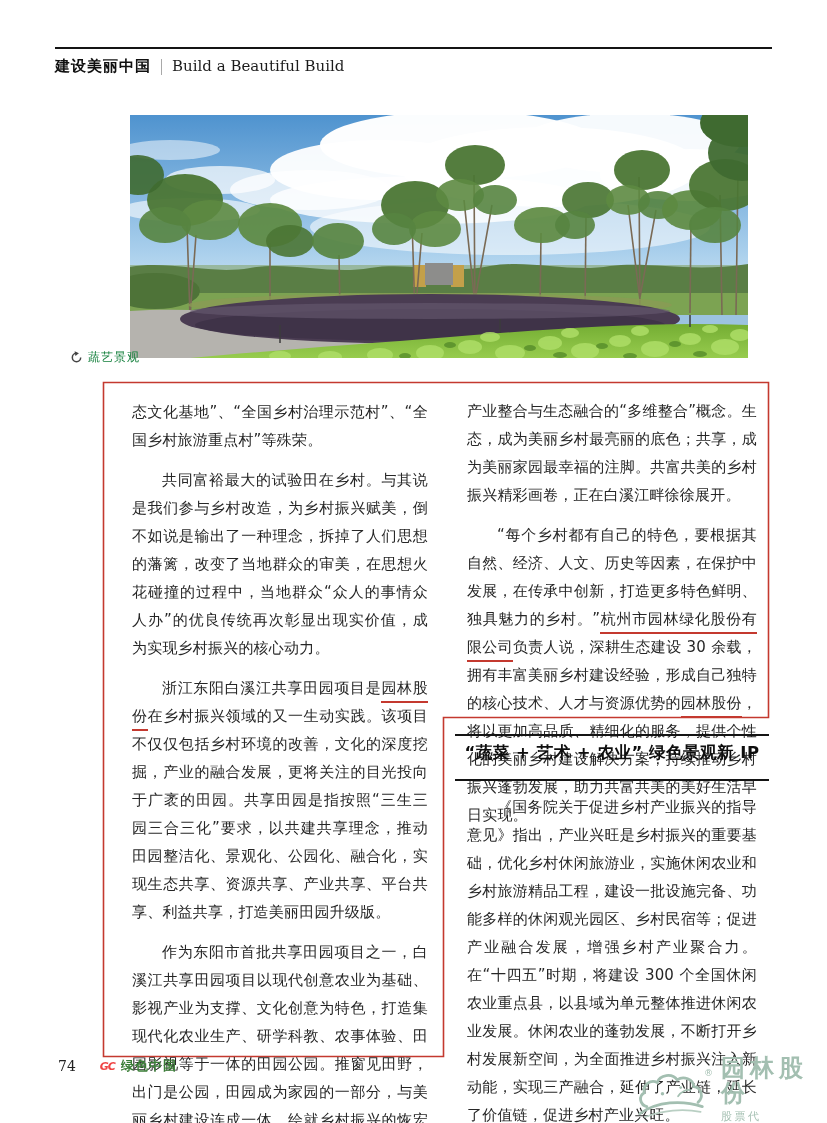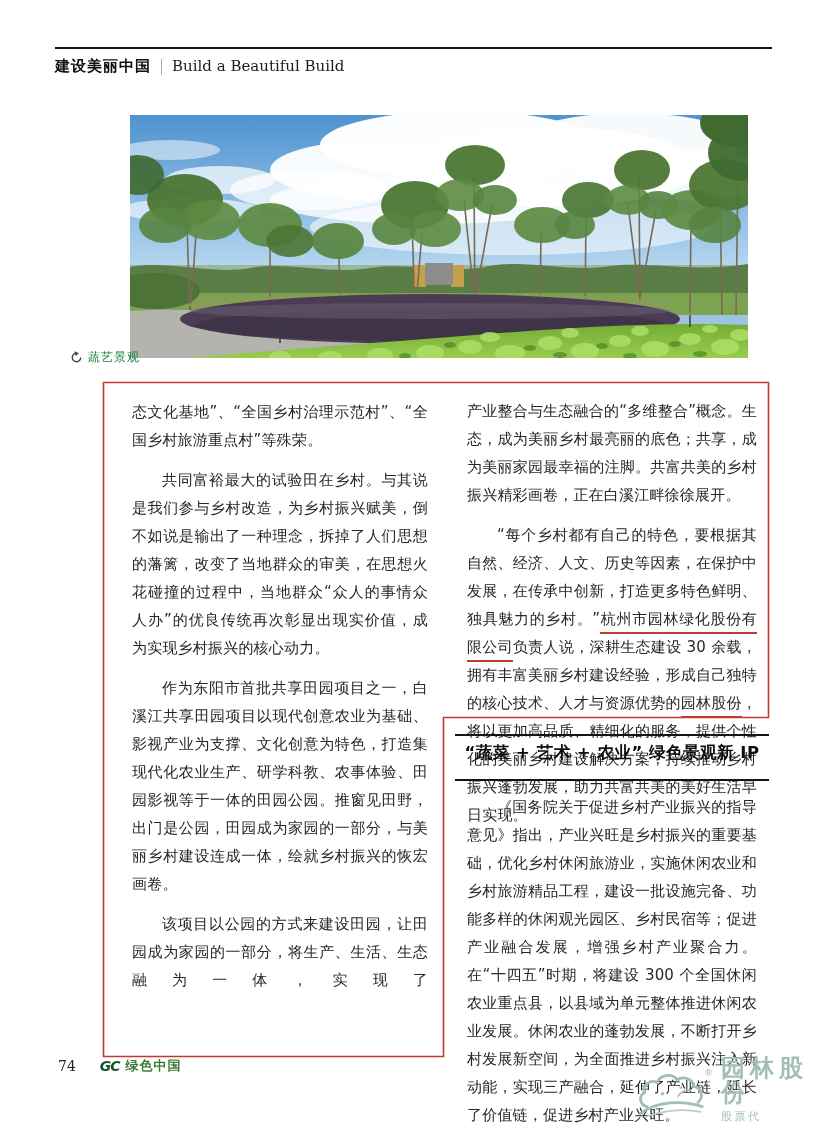--- a/index.html
+++ b/index.html
@@ -39,21 +39,21 @@
   .indent{text-indent:2em;}
   .fill-last{text-align-last:justify;}
   .ul-red{border-bottom:2px solid var(--annotation-red);padding-bottom:4px;}
   
   .section{position:absolute;left:455px;top:734px;width:314px;}
   .section-rule{height:2px;background:#141414;}
   .section-title{font-size:16.5px;font-weight:bold;color:#0e0e0e;text-align:center;padding:6px 0 15px;letter-spacing:0.5px;}
   
   .footer-left{position:absolute;left:58px;top:1057px;display:flex;align-items:center;}
   .page-num{font-family:"DejaVu Serif","Liberation Serif",serif;font-size:14px;color:#222;}
-  .gc-logo{margin-left:24px;font-size:14px;font-weight:800;font-style:italic;color:#14532d;letter-spacing:-1px;}
+  .gc-logo{margin-left:24px;font-size:11px;font-weight:800;font-style:italic;color:#ef4444;letter-spacing:-1px;}
   .mag-name{margin-left:6px;font-size:13px;font-weight:bold;color:var(--footer-green);letter-spacing:1px;}
   .footer-right{position:absolute;left:633px;top:1056px;display:flex;align-items:center;color:var(--logo-sage);}
   .company-cloud{position:relative;width:78px;height:56px;}
   .company-reg{position:absolute;right:-2px;top:-2px;font-size:9px;color:var(--logo-sage);}
   .company-textblock{margin-left:10px;}
   .company-name{font-size:24px;font-weight:bold;letter-spacing:5px;color:var(--logo-sage);line-height:1.05;}
   .company-stock{font-size:11px;letter-spacing:2.5px;color:var(--logo-sage);margin-top:3px;}
 </style>
 </head>
 <body>
@@ -196,20 +196,21 @@
   <span class="caption-text">蔬艺景观</span>
 </div>
 
 <svg class="annotation-layer">
   <path class="red-annotation-path" d="M103.5,382.5 L768.5,382.5 L768.5,717.5 L443.5,717.5 L443.5,1056.5 L103.5,1056.5 Z"></path>
 </svg>
 
 <div class="col col-left">
   <p class="para"><span>态文化基地”、“全国乡村治理示范村”、“全国乡村旅游重点村”等殊荣。</span></p>
   <p class="para indent"><span>共同富裕最大的试验田在乡村。与其说是我们参与乡村改造，为乡村振兴赋美，倒不如说是输出了一种理念，拆掉了人们思想的藩篱，改变了当地群众的审美，在思想火花碰撞的过程中，当地群众“众人的事情众人办”的优良传统再次彰显出现实价值，成为实现乡村振兴的核心动力。</span></p>
+  <p class="para indent"><span>浙江东阳白溪江共享田园项目是</span><span class="ul-red">园林股份</span><span>在乡村振兴领域的又一生动实践。该项目不仅仅包括乡村环境的改善，文化的深度挖掘，产业的融合发展，更将关注的目光投向于广袤的田园。共享田园是指按照“三生三园三合三化”要求，以共建共享理念，推动田园整洁化、景观化、公园化、融合化，实现生态共享、资源共享、产业共享、平台共享、利益共享，打造美丽田园升级版。</span></p>
   <p class="para indent"><span>作为东阳市首批共享田园项目之一，白溪江共享田园项目以现代创意农业为基础、影视产业为支撑、文化创意为特色，打造集现代化农业生产、研学科教、农事体验、田园影视等于一体的田园公园。推窗见田野，出门是公园，田园成为家园的一部分，与美丽乡村建设连成一体，绘就乡村振兴的恢宏画卷。</span></p>
   <p class="para indent fill-last"><span>该项目以公园的方式来建设田园，让田园成为家园的一部分，将生产、生活、生态融为一体，实现了</span></p>
 </div>
 
 <div class="col col-right-top">
   <p class="para"><span>产业整合与生态融合的“多维整合”概念。生态，成为美丽乡村最亮丽的底色；共享，成为美丽家园最幸福的注脚。共富共美的乡村振兴精彩画卷，正在白溪江畔徐徐展开。</span></p>
   <p class="para indent"><span>“每个乡村都有自己的特色，要根据其自然、经济、人文、历史等因素，在保护中发展，在传承中创新，打造更多特色鲜明、独具魅力的乡村。”</span><span class="ul-red">杭州市园林绿化股份有限公司</span><span>负责人说，深耕生态建设 30 余载，拥有丰富美丽乡村建设经验，形成自己独特的核心技术、人才与资源优势的</span><span class="ul-red">园林股份</span><span>，将以更加高品质、精细化的服务，提供个性化的美丽乡村建设解决方案，持续推动乡村振兴蓬勃发展，助力共富共美的美好生活早日实现。</span></p>
 </div>
 
 <div class="section">

